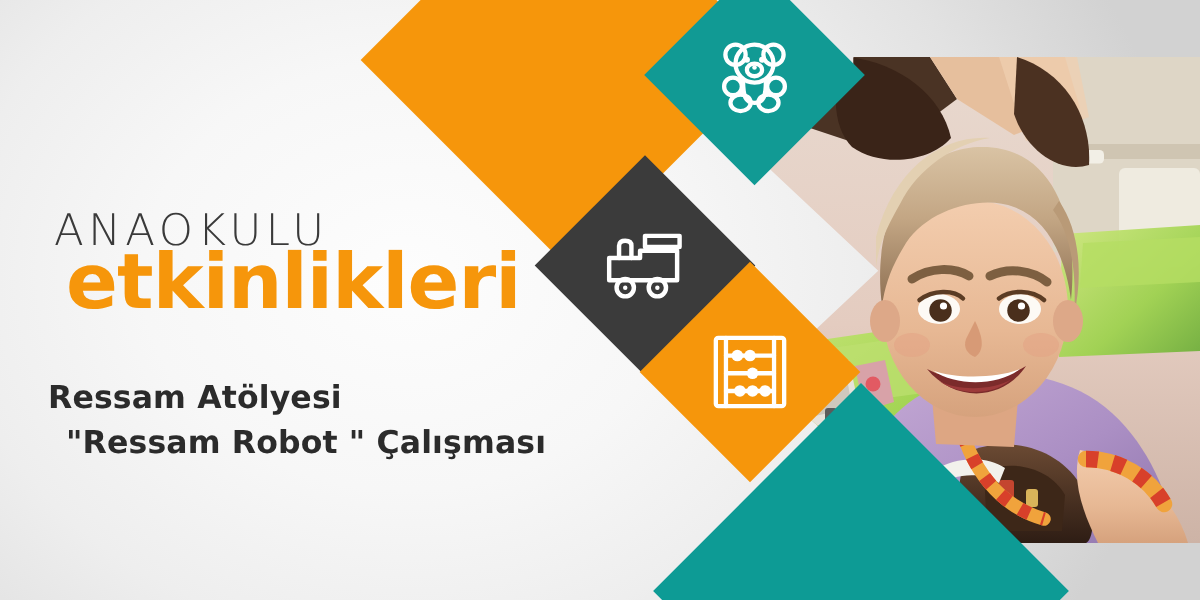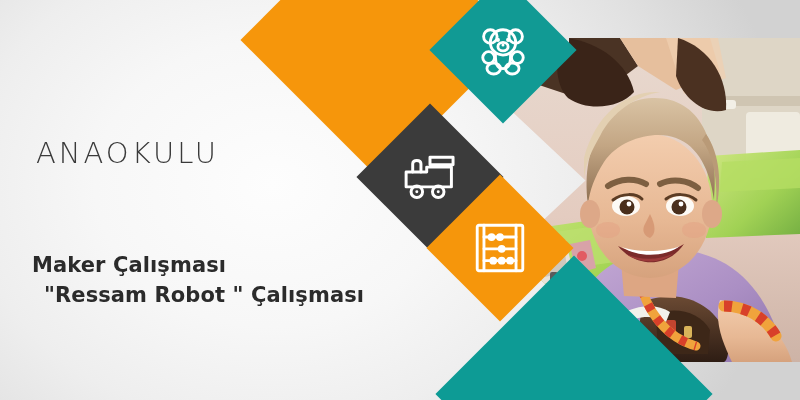--- a/index.html
+++ b/index.html
@@ -231,19 +231,20 @@
         <circle cx="34" cy="47" r="4.6" fill="#ffffff" stroke="none"></circle>
         <circle cx="44" cy="47" r="4.6" fill="#ffffff" stroke="none"></circle>
       </svg>
     </span>
   </div>
 
   <div id="d-teal-bottom" class="dia"></div>
 
   <div class="txt-wrap">
     <div class="kicker">ANAOKULU</div>
+    <div class="headline">etkinlikleri</div>
     <div class="sub">
-      <span>Maker Çalışması</span>
+      <span>Ressam Atölyesi</span>
       <span class="l2">"Ressam Robot " Çalışması</span>
     </div>
   </div>
 
 </div>
 
 </body></html>

